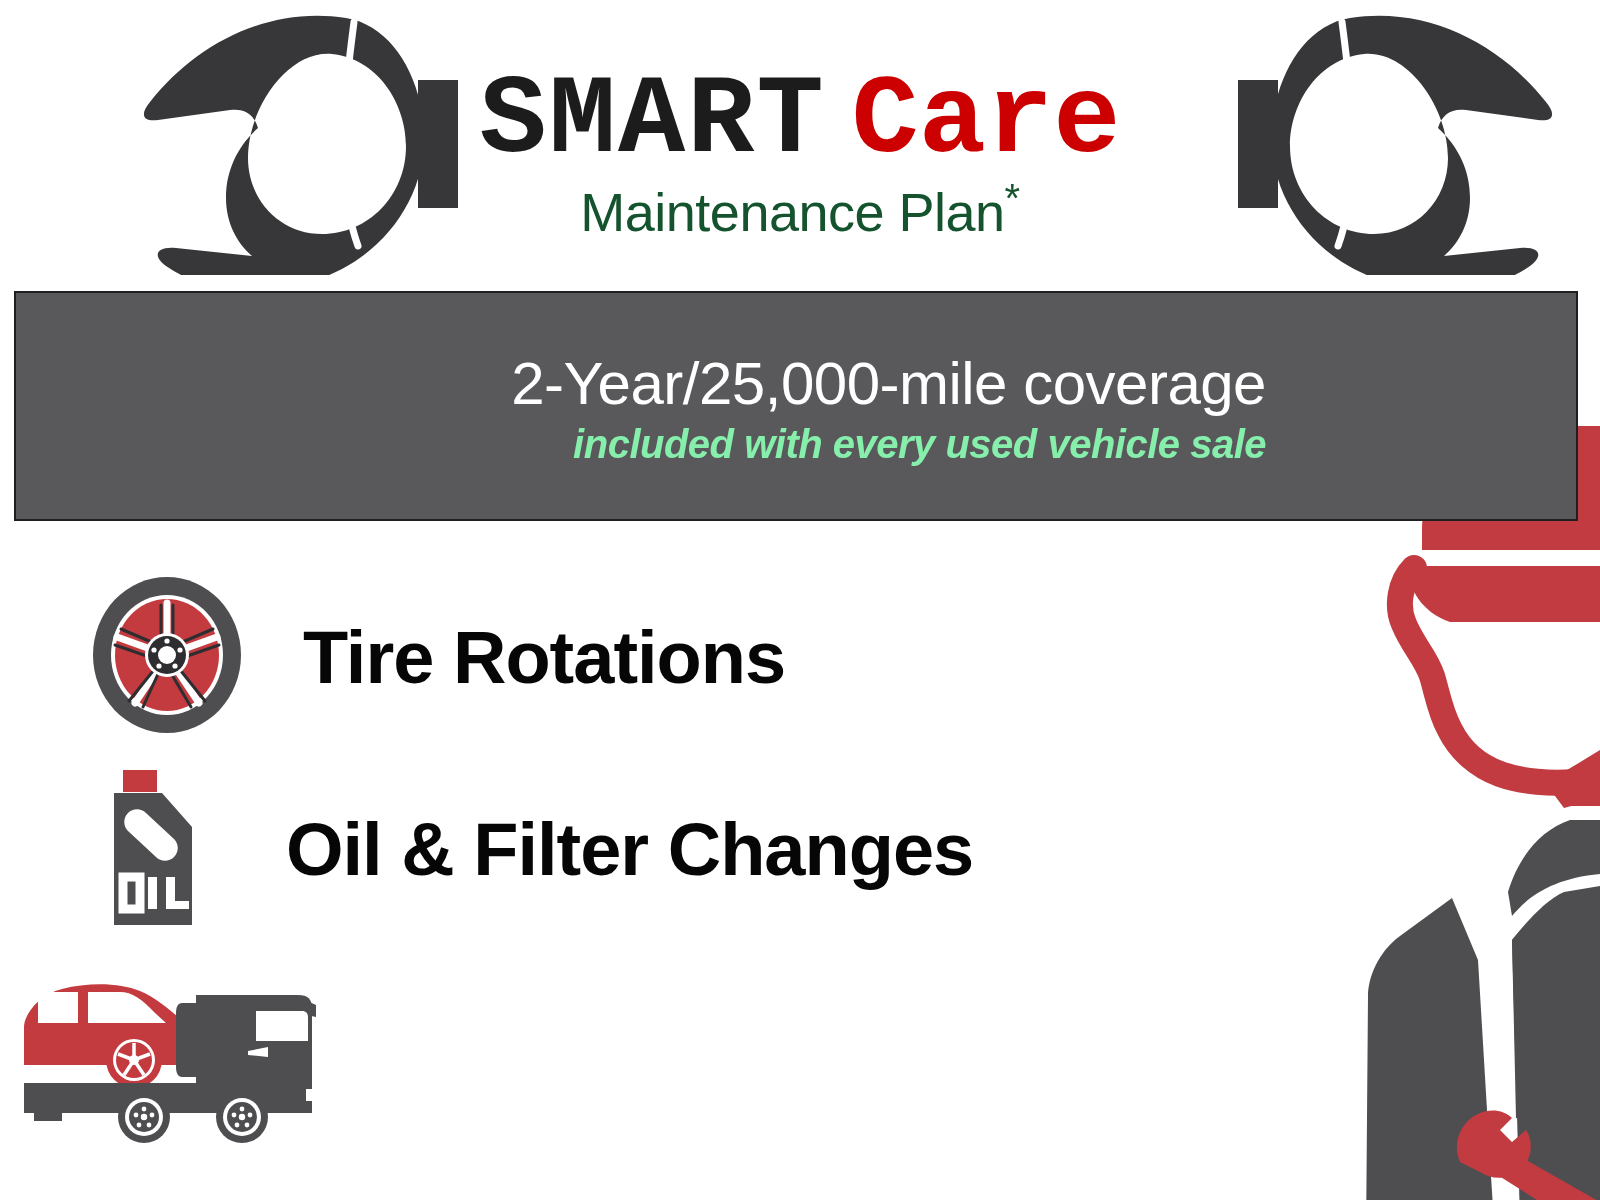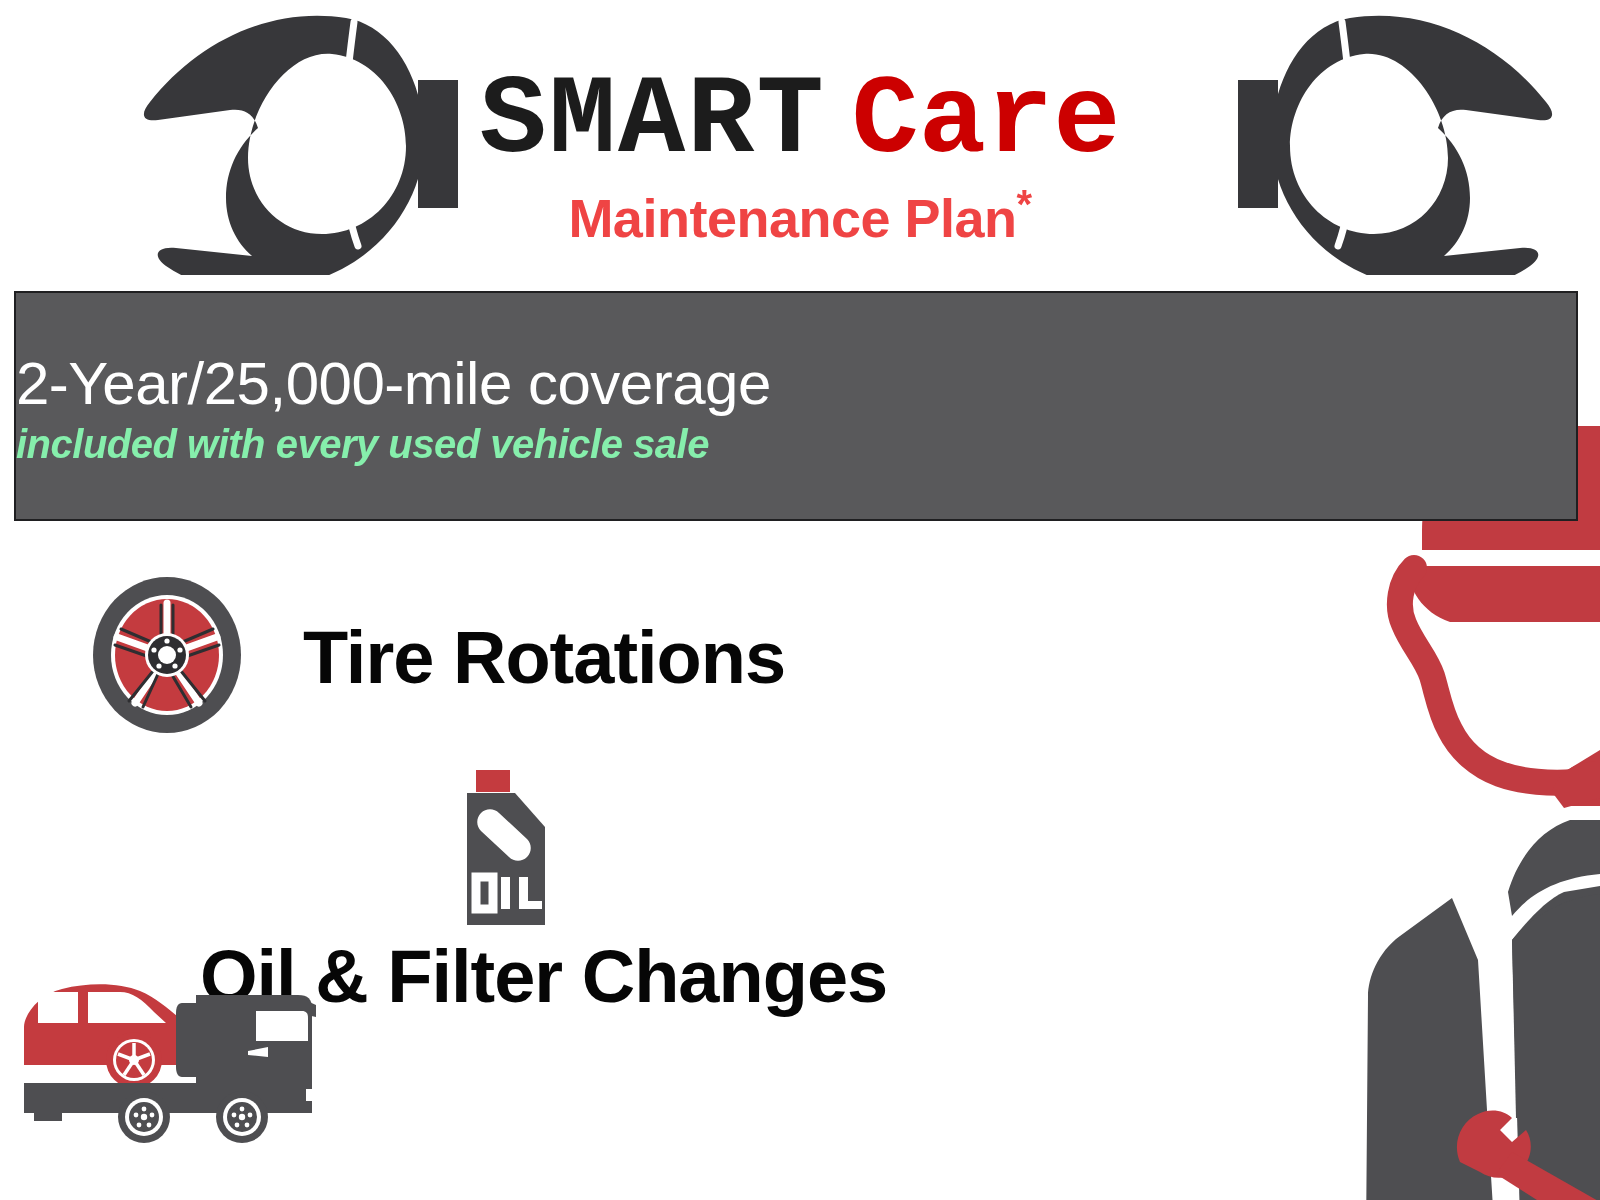--- a/index.html
+++ b/index.html
@@ -21,49 +21,49 @@
     line-height:1;
   }
   #logo-title{
     font-size:112px;font-weight:bold;letter-spacing:-1px;
     font-family:Liberation Mono, monospace;
     white-space:nowrap;
   }
   #logo-smart{color:#1c1c1c;letter-spacing:2px;}
   #logo-care{color:#cc0000;margin-left:26px;letter-spacing:0px;}
   #logo-sub{
-    margin-top:6px;font-size:54px;font-weight:bold;color:#ef4444;
+    font-size:54px;font-weight:normal;color:#14532d;
     letter-spacing:-0.5px;white-space:nowrap;
   }
   #logo-sub .star{font-size:40px;vertical-align:super;}
 
   
   #banner{
     position:absolute;left:14px;top:291px;width:1564px;height:230px;
     background:#59595b;border:2px solid #1f1f21;box-sizing:border-box;
     z-index:3;
   }
   #banner-inner{
     position:absolute;left:0;top:0;width:1250px;height:230px;
-    display:flex;flex-direction:column;align-items:flex-start;justify-content:center;
+    display:flex;flex-direction:column;align-items:flex-end;justify-content:center;
     gap:4px;
   }
   #banner-line1{
     font-size:60px;color:#ffffff;white-space:nowrap;letter-spacing:-0.5px;
   }
   #banner-line2{
     font-size:40px;color:#86efac;font-style:italic;font-weight:bold;
     white-space:nowrap;letter-spacing:-0.5px;
   }
 
   
   #features{position:absolute;left:0;top:540px;width:1200px;height:660px;margin-left:16px;}
   .feature-row{position:absolute;display:flex;align-items:center;}
   #feature-row-0{left:75px;top:35px;}
-  #feature-row-1{left:106px;top:225px;flex-direction:column;}
+  #feature-row-1{left:80px;top:225px;}
   #feature-row-2{left:0px;top:425px;}
 
   .feature-icon{flex:0 0 auto;}
   .feature-label{
     font-size:74px;font-weight:bold;color:#060606;white-space:nowrap;
     letter-spacing:-1px;
   }
   #feature-row-0 .feature-label{margin-left:60px;}
   #feature-row-1 .feature-label{margin-left:78px;}
   #feature-row-2 .feature-label{margin-left:40px;}

